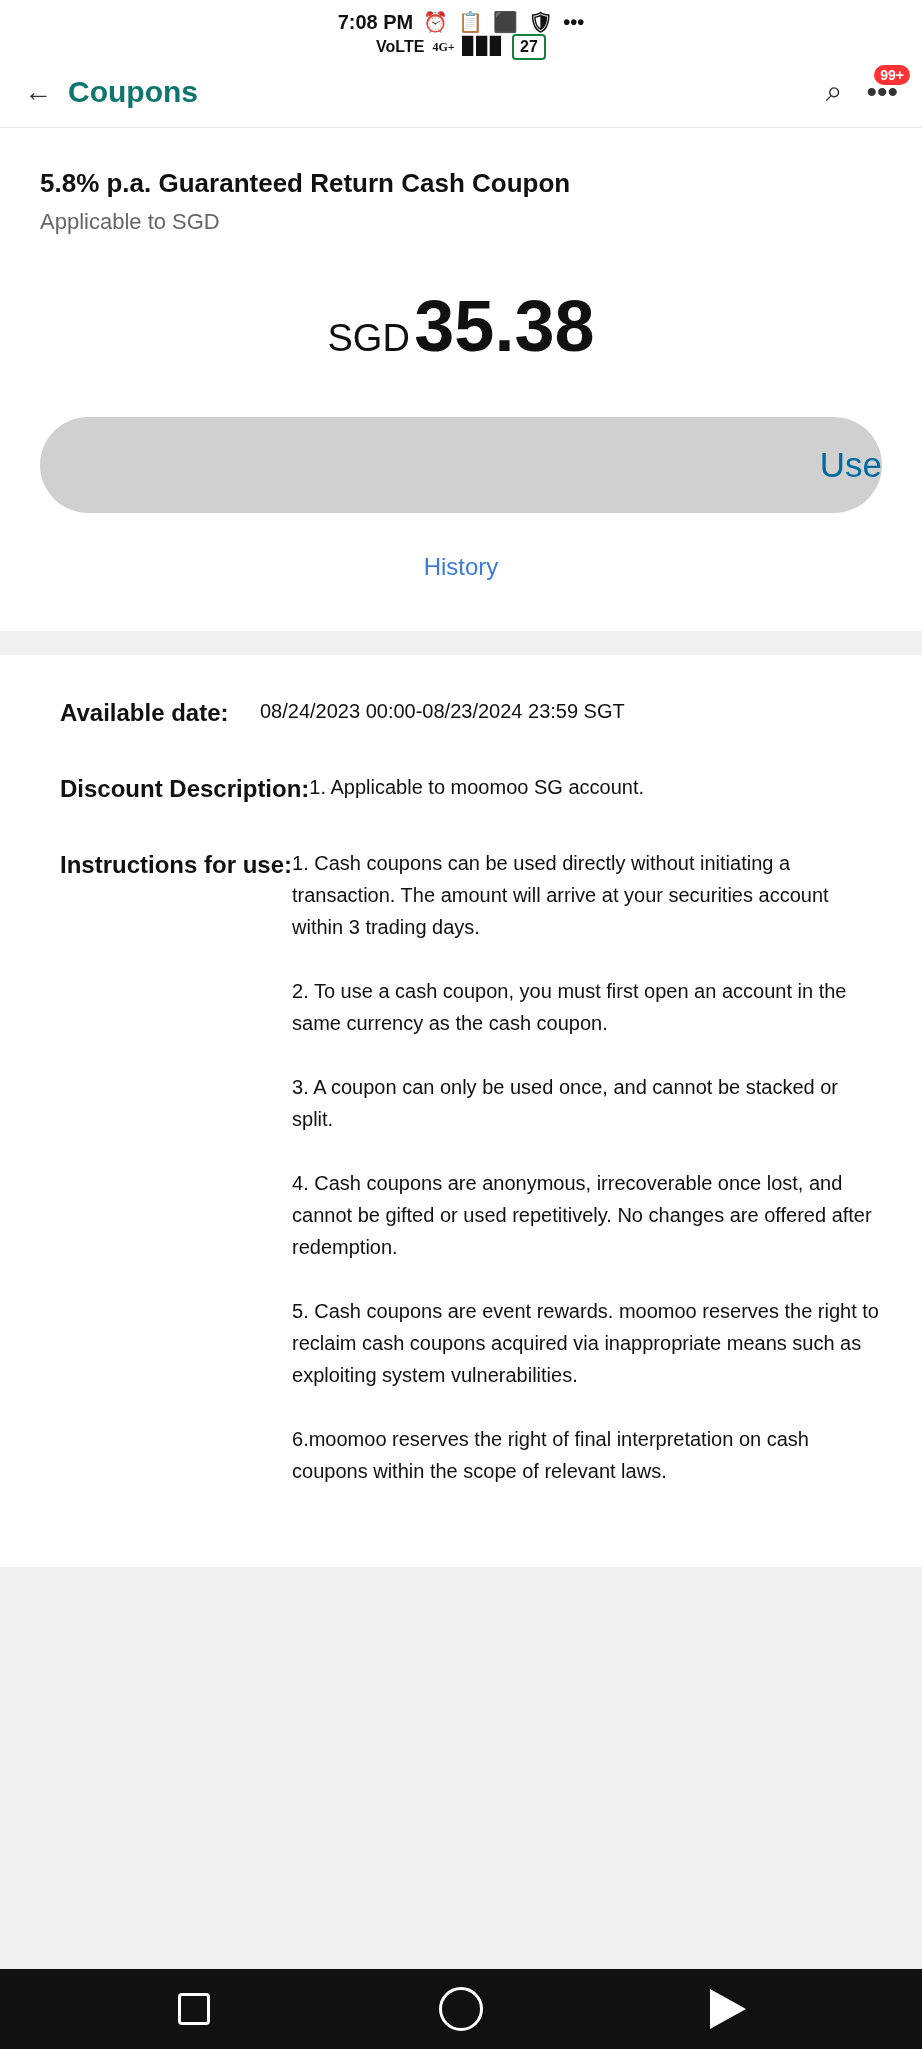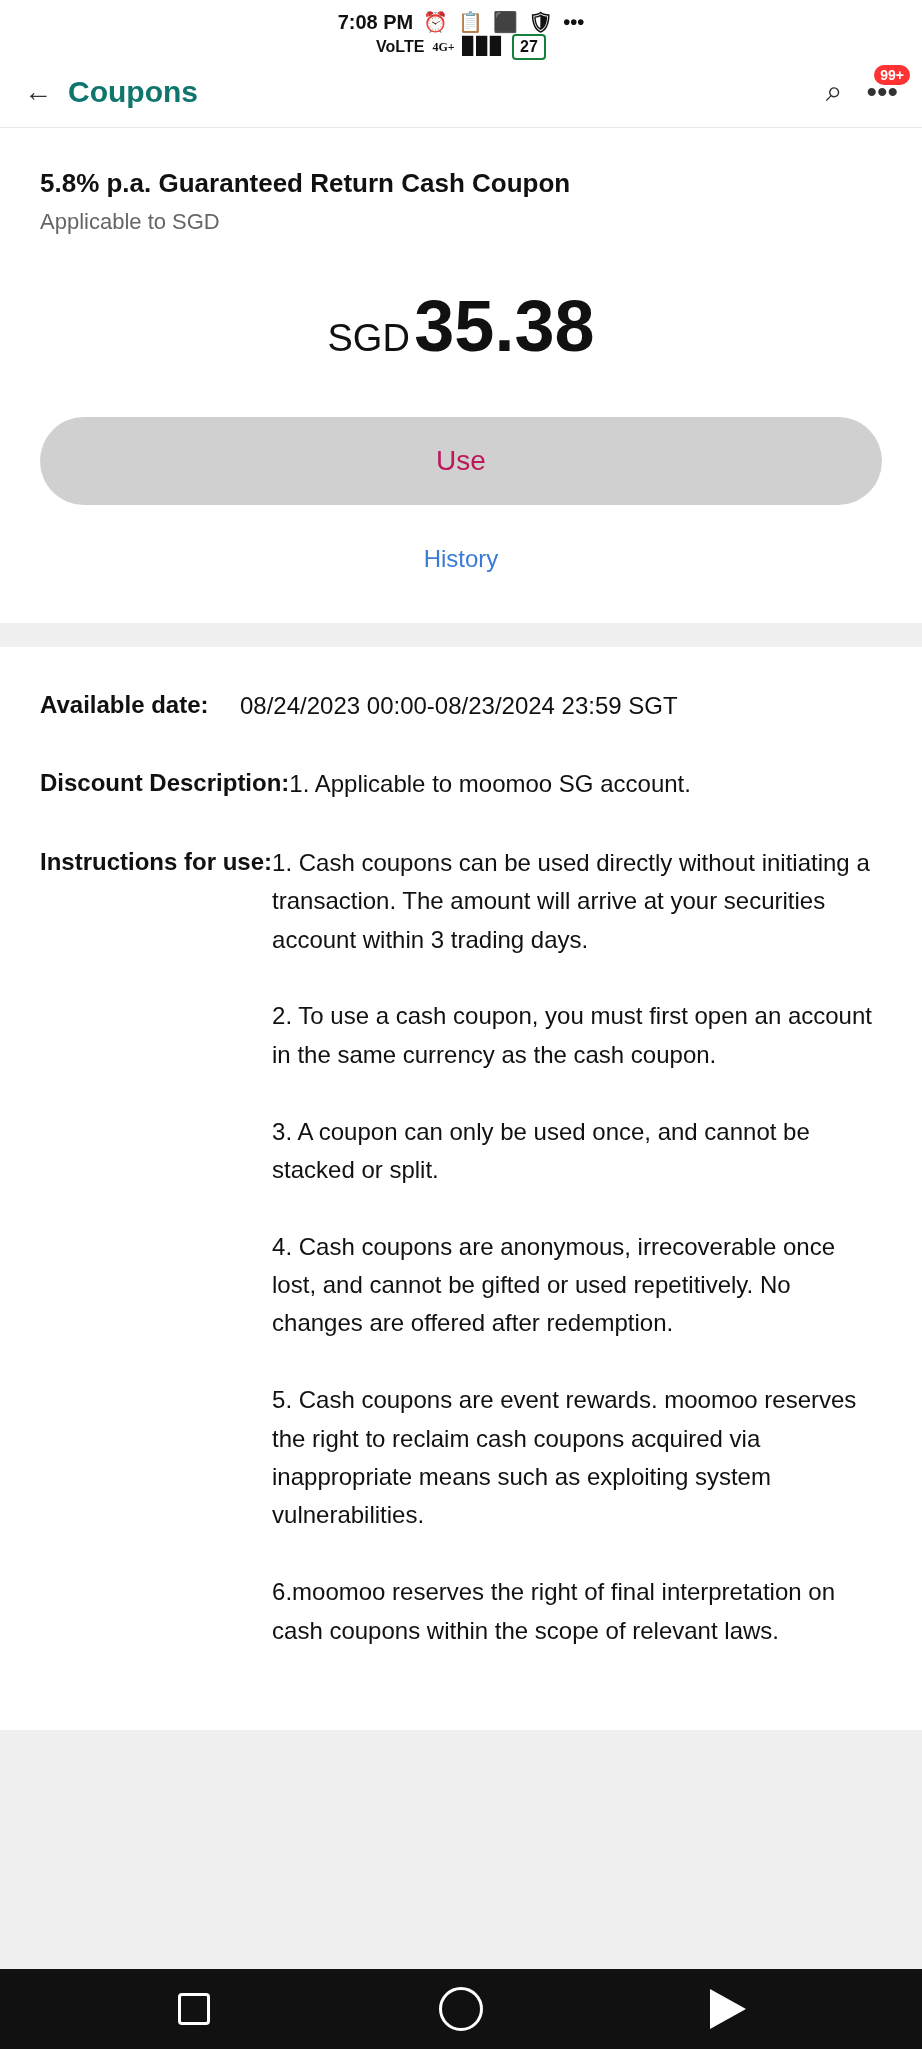--- a/index.html
+++ b/index.html
@@ -161,24 +161,24 @@
       font-size: 72px;
       font-weight: 700;
       color: #111;
     }
 
     .use-button {
       display: block;
       width: 100%;
       padding: 28px 0;
       background: #d0d0d0;
-      color: #be185d;
-      font-size: 28px;
+      color: #0369a1;
+      font-size: 35px;
       font-weight: 500;
-      text-align: center;
+      text-align: right;
       border: none;
       border-radius: 50px;
       cursor: pointer;
       margin-bottom: 40px;
     }
 
     .history-link {
       display: block;
       text-align: center;
       font-size: 24px;
@@ -200,24 +200,25 @@
       align-items: flex-start;
     }
 
     .detail-label {
       font-size: 24px;
       font-weight: 700;
       color: #111;
       min-width: 200px;
       flex-shrink: 0;
       line-height: 1.5;
+      margin-left: 20px;
     }
 
     .detail-value {
-      font-size: 24px;
+      font-size: 20px;
       color: #111;
       flex: 1;
       line-height: 1.6;
     }
 
     
     .bottom-nav {
       background: #111;
       height: 80px;
       display: flex;

